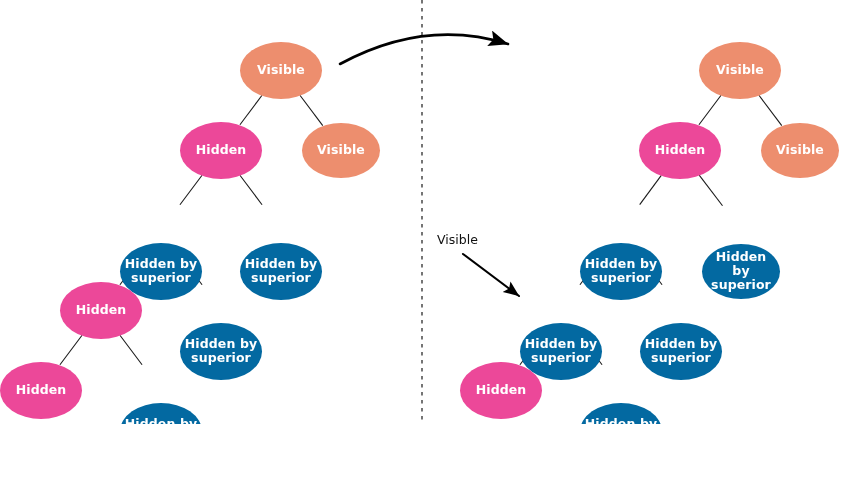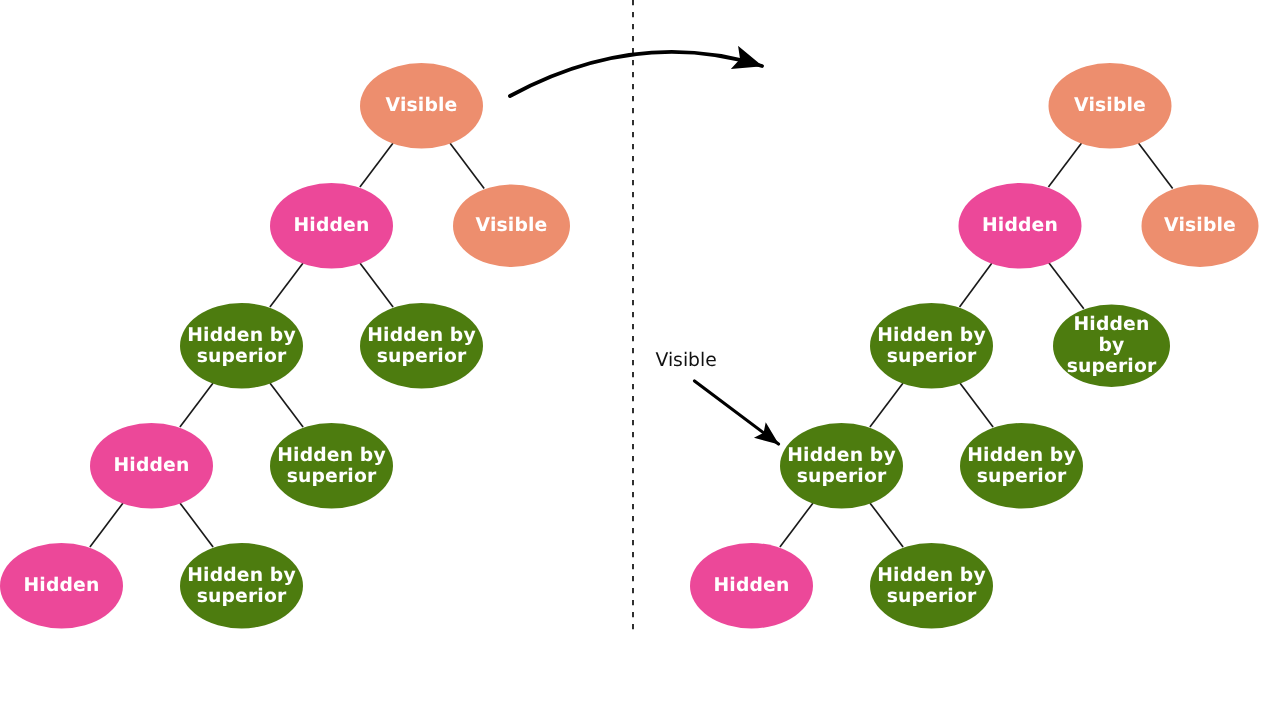--- a/index.html
+++ b/index.html
@@ -41,21 +41,21 @@
     padding: 0 4px;
     z-index: 3;
     letter-spacing: 0.1px;
   }
   .node-label {
     display: block;
     white-space: pre-line;
   }
   .node.visible   { background: #ed8e6e; }
   .node.hidden    { background: #ec4899; }
-  .node.bysuper   { background: #4d7c0f; }
+  .node.bysuper   { background: #0369a1; margin-top: 41px; }
 
   .size-1line { font-size: 12.5px; }
   .size-2line { font-size: 12.5px; }
 
   .annotation {
     position: absolute;
     font-family: "DejaVu Sans", sans-serif;
     font-size: 12.5px;
     color: #111111;
     white-space: nowrap;

